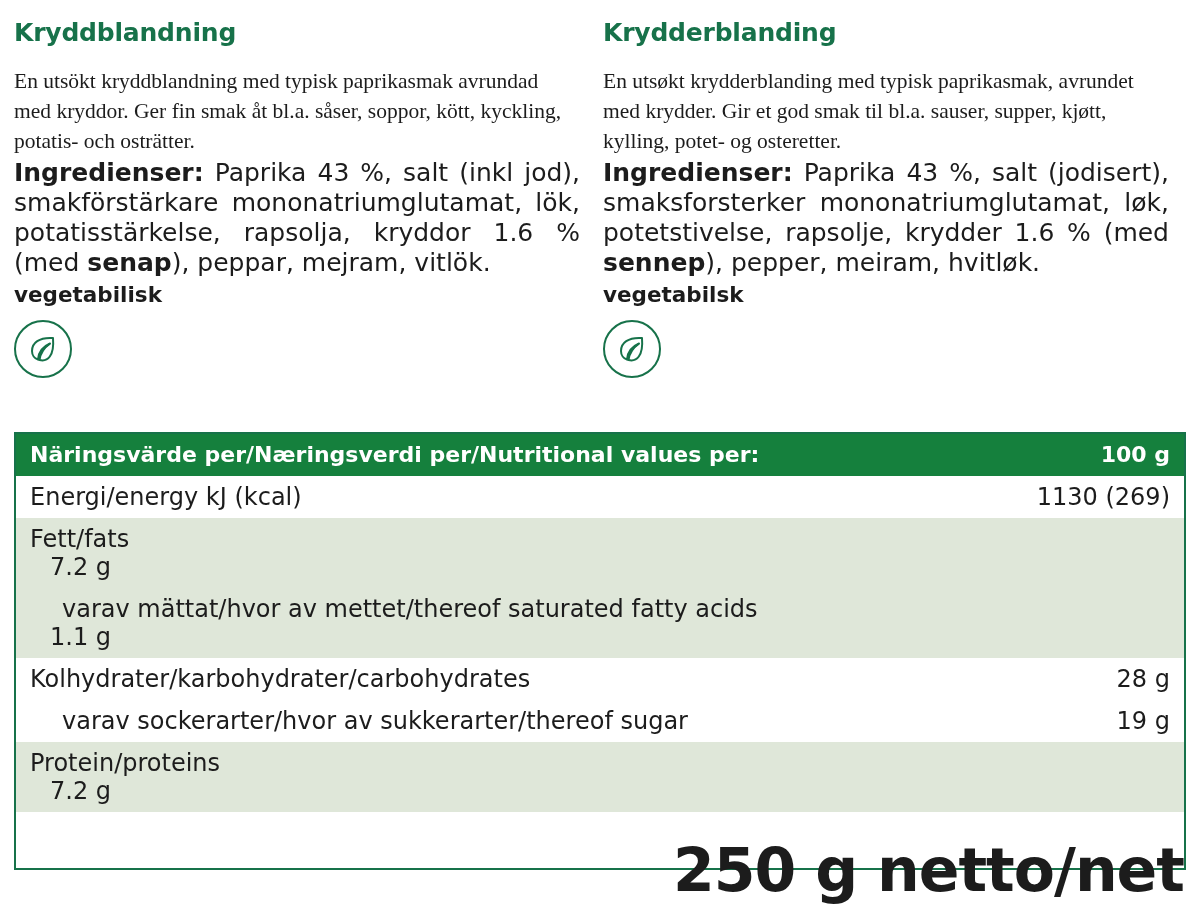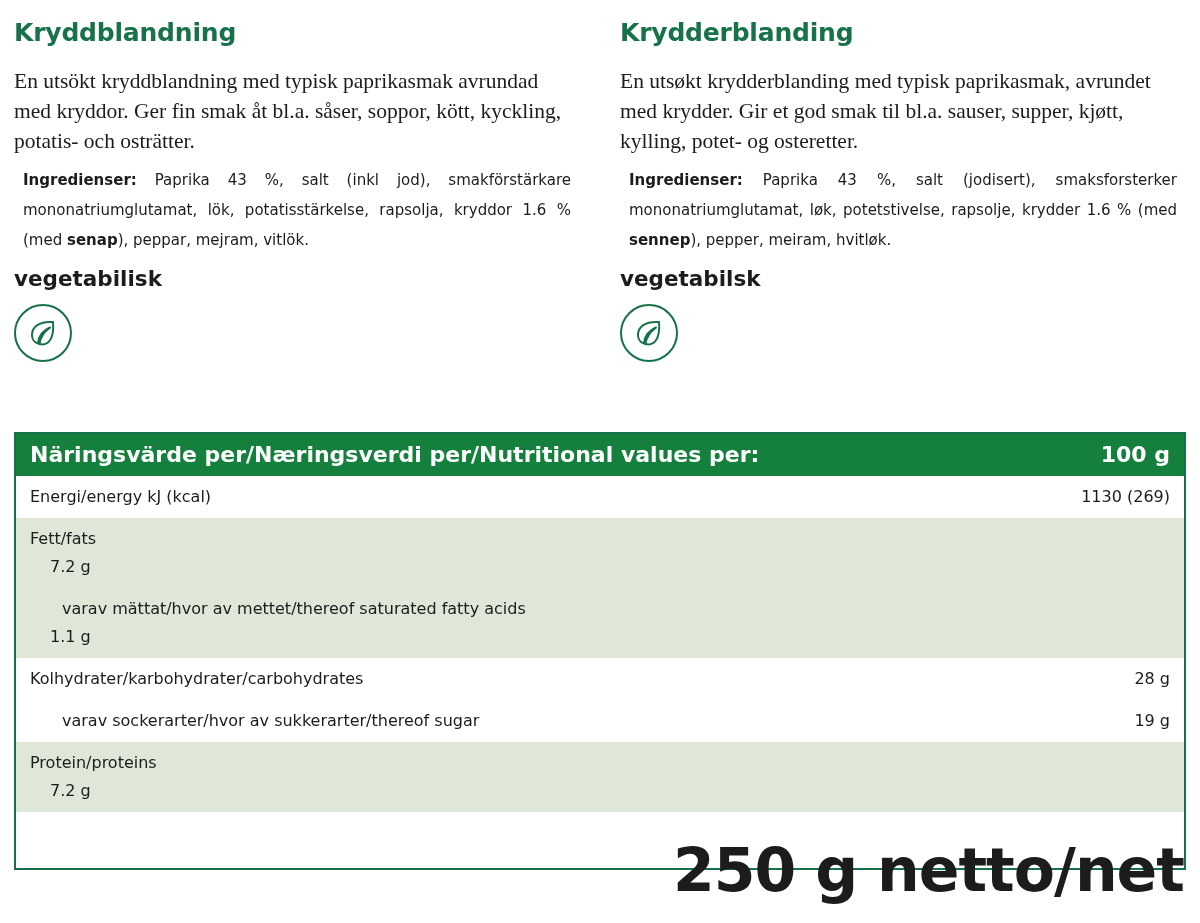--- a/index.html
+++ b/index.html
@@ -20,21 +20,21 @@
     width: 1200px;
     height: 923px;
     position: relative;
     box-sizing: border-box;
     padding: 0;
   }
 
   
   .columns {
     display: flex;
-    gap: 40px;
+    gap: 23px;
     padding: 8px 14px 0 14px;
     box-sizing: border-box;
   }
   .col {
     width: 566px;
     flex: 0 0 566px;
   }
 
   .col-title {
     color: #17724a;
@@ -47,23 +47,23 @@
 
   .desc {
     font-size: 21.5px;
     line-height: 30px;
     margin: 0 0 2px 0;
     text-align: left;
     font-family: Liberation Serif, serif;
   }
 
   .ingredients {
-    font-size: 15px;
+    font-size: 25px;
     line-height: 30px;
-    margin: 9px;
+    margin: 0;
     text-align: justify;
     text-justify: inter-word;
   }
   .ingredients .lead {
     font-weight: bold;
   }
   .ingredients b {
     font-weight: bold;
   }
 
@@ -104,21 +104,21 @@
     padding: 8px 14px 9px 14px;
     display: flex;
     justify-content: space-between;
     align-items: baseline;
     box-sizing: border-box;
   }
   .nutri-row {
     display: flex;
     justify-content: space-between;
     align-items: baseline;
-    font-size: 16px;
+    font-size: 24px;
     line-height: 28px;
     padding: 7px 14px 7px 14px;
     box-sizing: border-box;
   }
   .nutri-row.shaded {
     background: #dfe7d9;
     flex-direction: column;
   }
   .nutri-row.plain {
     background: #ffffff;

